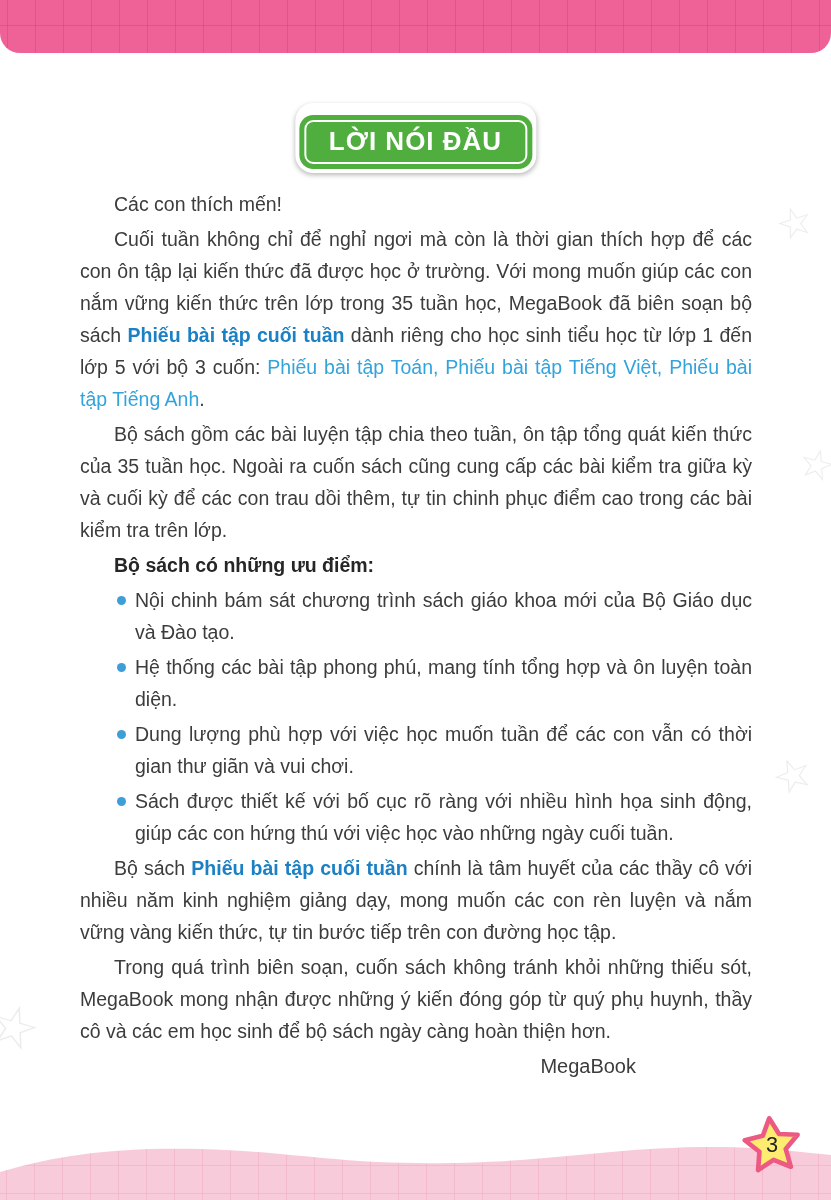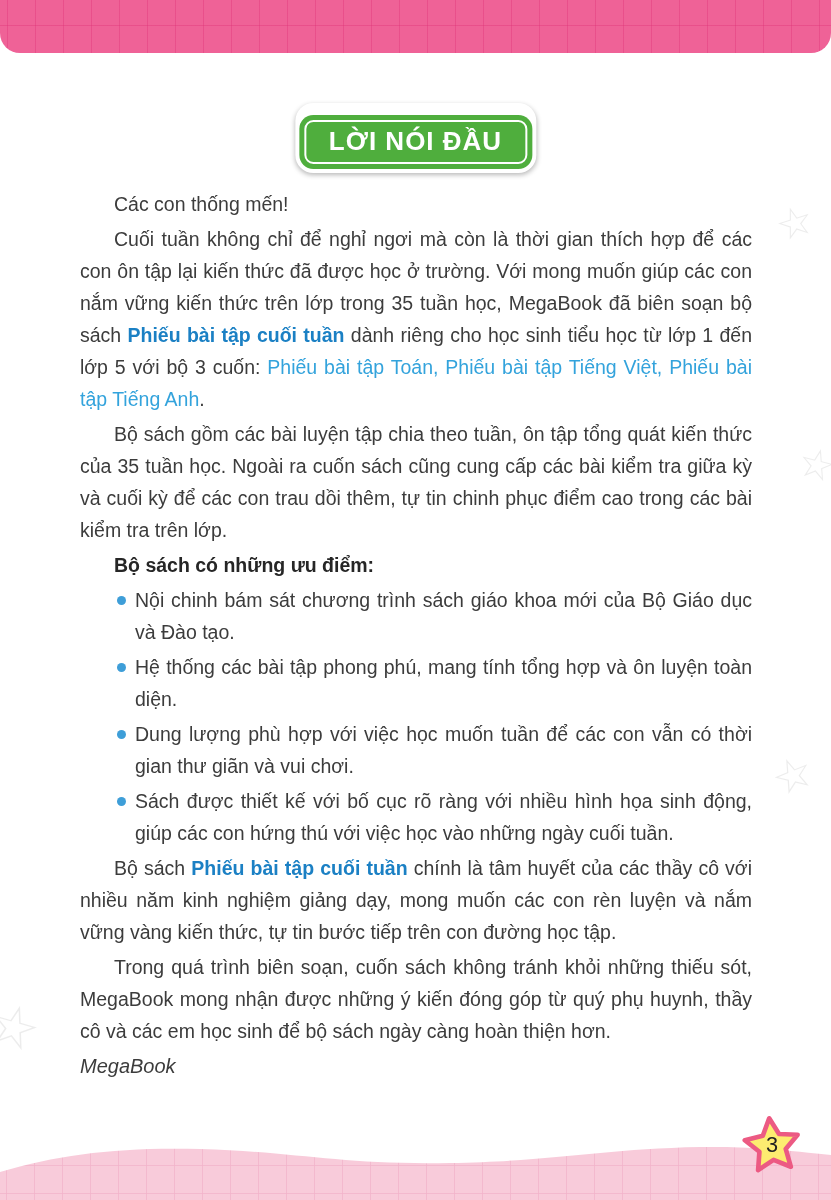--- a/index.html
+++ b/index.html
@@ -51,22 +51,22 @@
   ul.features li{
     position:relative;margin:0 0 3px 0;padding-left:55px;
     text-align:justify;
   }
   ul.features li::before{
     content:"";position:absolute;left:37px;top:12px;width:9px;height:9px;
     border-radius:50%;background:#3e9ed8;
   }
   .closing{text-indent:34px;}
   .signature{
-    margin-top:1px;text-align:left;padding-right:116px;
-    font-style:italic;font-size:20px;color:#3c3c3c;
+    margin-top:1px;text-align:right;padding-right:116px;
+    font-size:20px;color:#3c3c3c;
   }
   
   .footer-wave{position:absolute;left:0;bottom:0;width:831px;height:92px;}
   
   .page-star{position:absolute;left:741px;top:1113px;width:62px;height:64px;}
   .page-star svg{display:block;}
   
   .sparkle{
     position:absolute;color:#000;opacity:0.07;font-size:42px;line-height:1;
     user-select:none;
@@ -86,21 +86,21 @@
 <span class="sparkle sp3">☆</span>
 <span class="sparkle sp4">☆</span>
 
 <div class="badge-outer">
   <div class="badge-inner">
     <span class="badge-title">LỜI NÓI ĐẦU</span>
   </div>
 </div>
 
 <div class="content">
-  <p>Các con thống mến!</p>
+  <p>Các con thích mến!</p>
 
   <p><span>Cuối tuần không chỉ để nghỉ ngơi mà còn là thời gian thích hợp để các con ôn tập lại kiến thức đã được học ở trường. Với mong muốn giúp các con nắm vững kiến thức trên lớp trong 35 tuần học, MegaBook đã biên soạn bộ sách </span><span class="blue-bold">Phiếu bài tập cuối tuần</span><span> dành riêng cho học sinh tiểu học từ lớp 1 đến lớp 5 với bộ 3 cuốn: </span><span class="blue">Phiếu bài tập Toán, Phiếu bài tập Tiếng Việt, Phiếu bài tập Tiếng Anh</span><span>.</span></p>
 
   <p>Bộ sách gồm các bài luyện tập chia theo tuần, ôn tập tổng quát kiến thức của 35 tuần học. Ngoài ra cuốn sách cũng cung cấp các bài kiểm tra giữa kỳ và cuối kỳ để các con trau dồi thêm, tự tin chinh phục điểm cao trong các bài kiểm tra trên lớp.</p>
 
   <p class="para-heading">Bộ sách có những ưu điểm:</p>
 
   <ul class="features">
     <li>Nội chinh bám sát chương trình sách giáo khoa mới của Bộ Giáo dục và Đào tạo.</li>
     <li>Hệ thống các bài tập phong phú, mang tính tổng hợp và ôn luyện toàn diện.</li>

